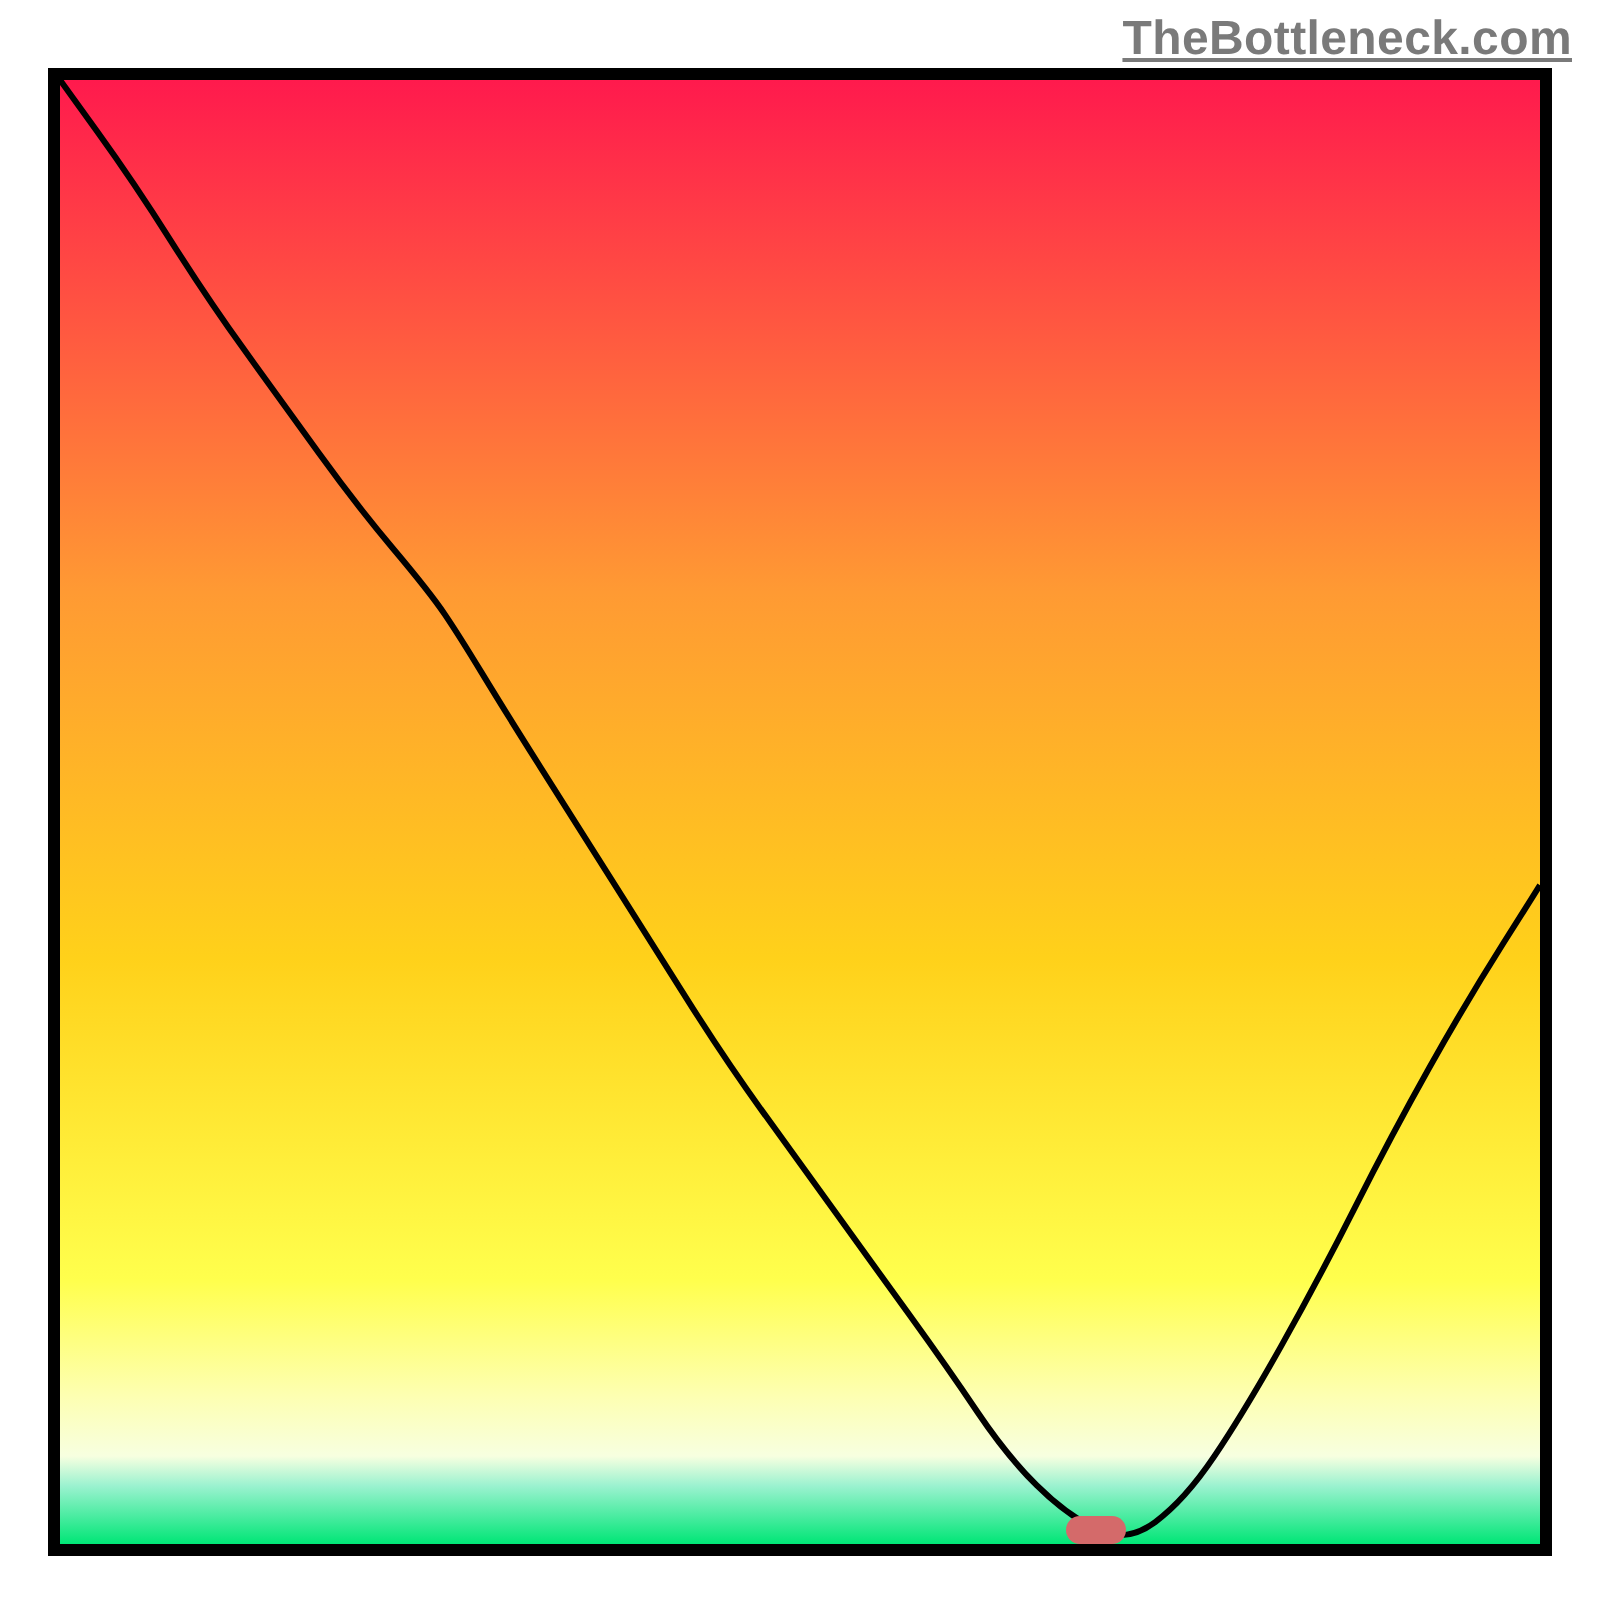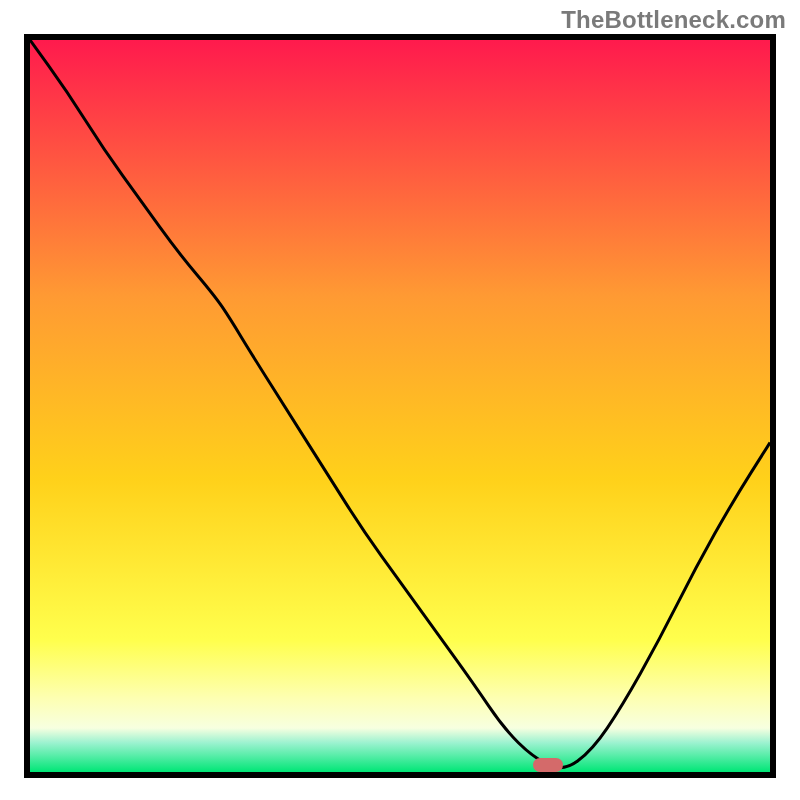--- a/index.html
+++ b/index.html
@@ -16,20 +16,21 @@
     height: 800px;
   }
   .watermark {
     position: absolute;
     top: 6px;
     right: 14px;
     font-size: 24px;
     font-weight: 600;
     color: #7a7a7a;
     letter-spacing: 0.2px;
+    text-decoration: underline;
   }
   .plot-frame {
     position: absolute;
     left: 24px;
     top: 34px;
     width: 752px;
     height: 744px;
     border: 6px solid #000;
     box-sizing: border-box;
     overflow: hidden;

